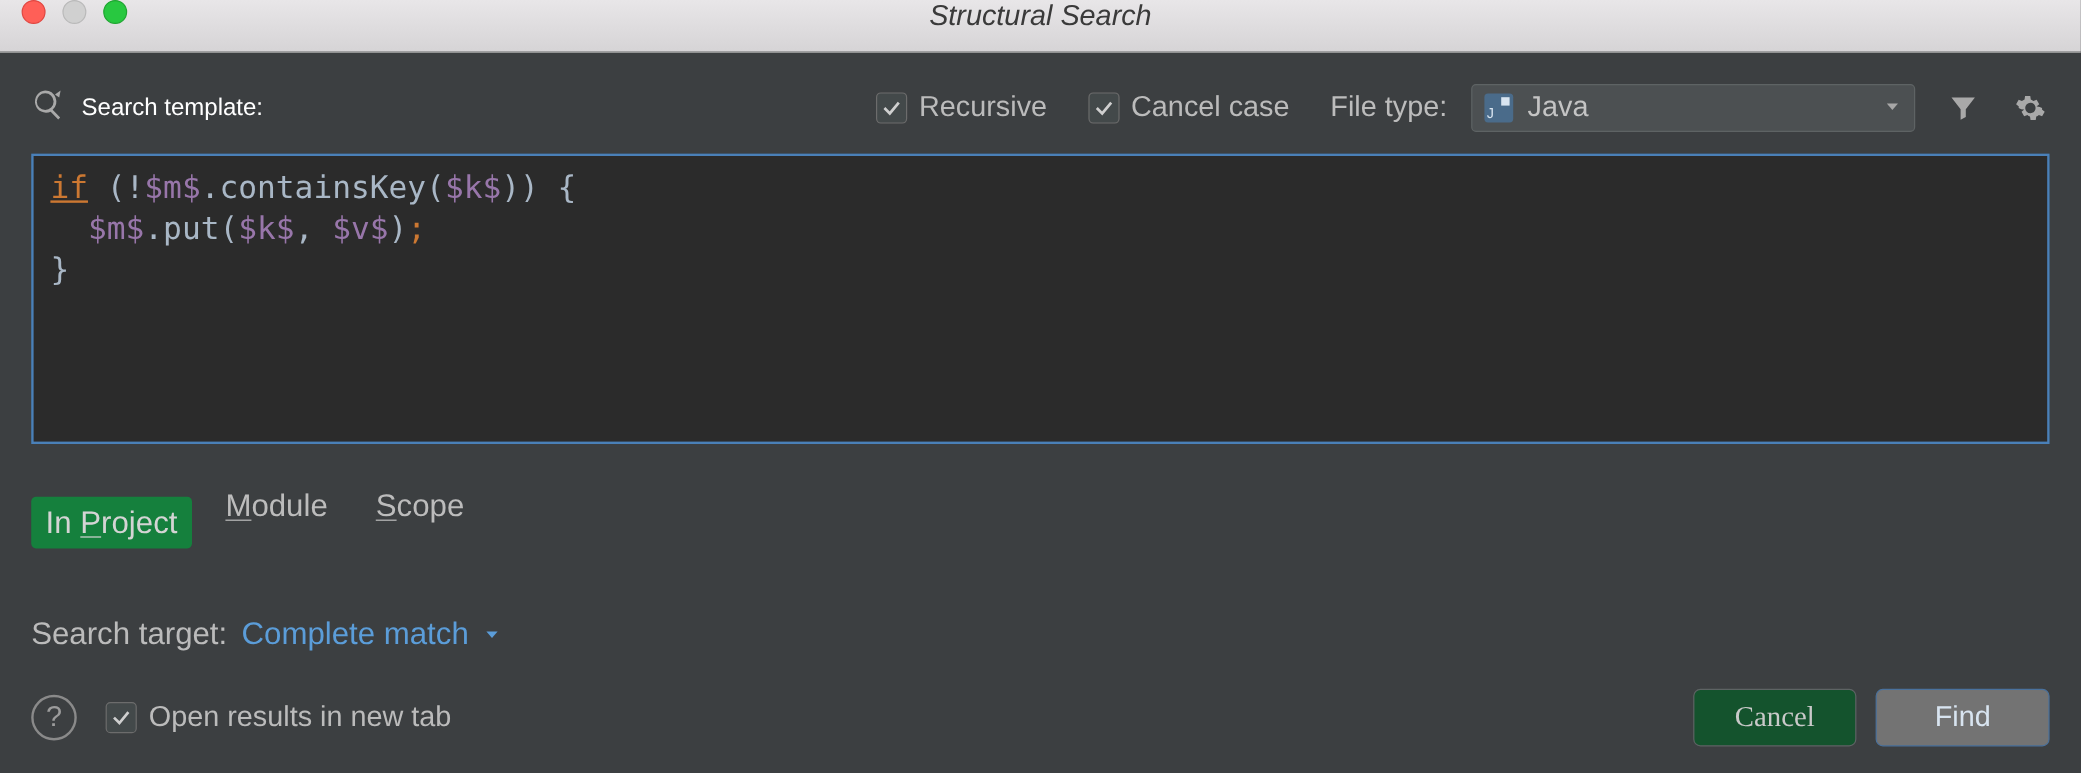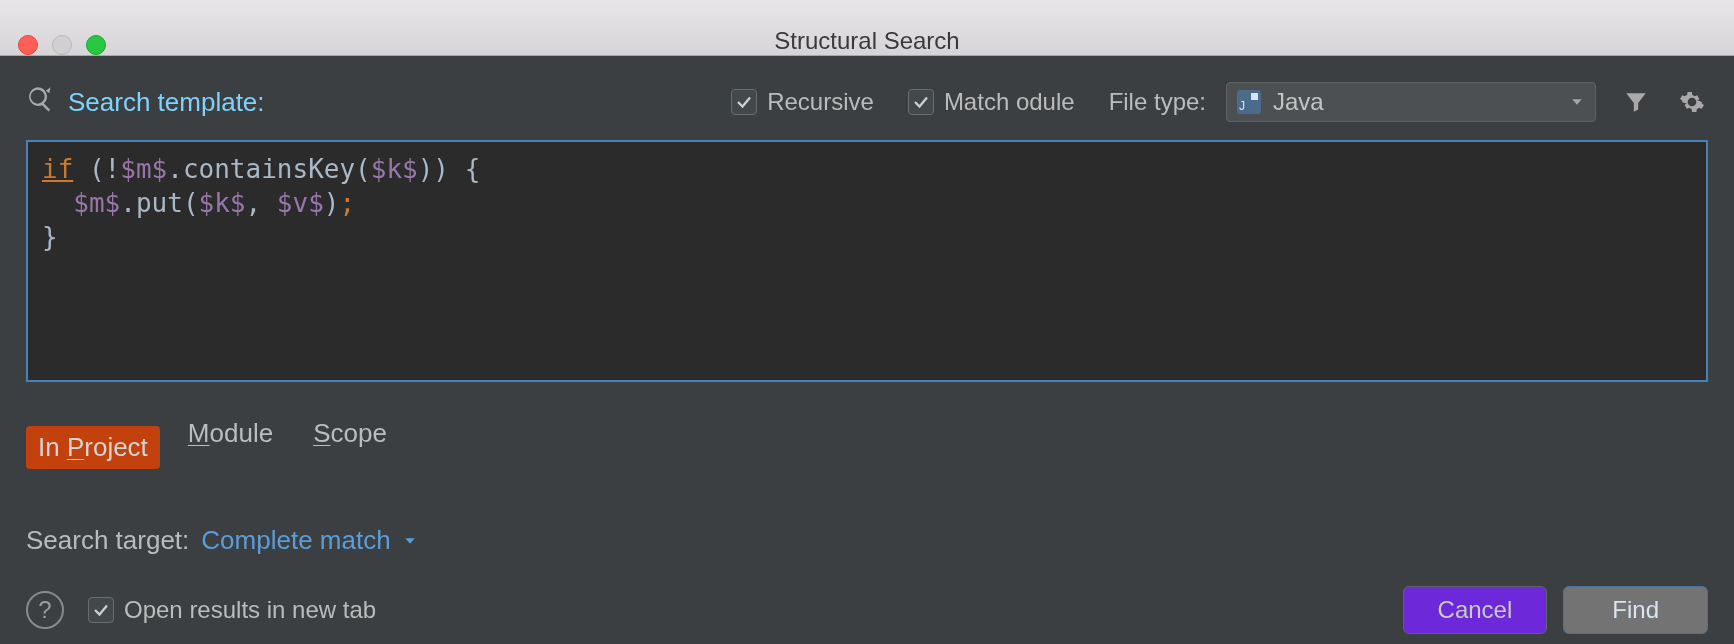--- a/index.html
+++ b/index.html
@@ -6,26 +6,27 @@
   body {
     font-family: -apple-system, "Helvetica Neue", Arial, sans-serif;
     background: #3c3f41;
     color: #bbbbbb;
     width: 1734px;
     height: 644px;
     overflow: hidden;
     font-size: 24px;
   }
   .titlebar {
-    height: 56px;
+    height: 44px;
     background: linear-gradient(#e8e6e8, #d6d4d6);
     border-bottom: 1px solid #a8a8a8;
     display: flex;
-    align-items: flex-end;
+    align-items: flex-start;
     position: relative;
+    font-style: italic;
   }
   .traffic-lights {
     display: flex;
     gap: 14px;
     padding-left: 18px;
   }
   .tl { width: 20px; height: 20px; border-radius: 50%; }
   .tl-red { background: #ff5f57; border: 1px solid #e04640; }
   .tl-gray { background: #d0d0d0; border: 1px solid #b9b9b9; }
   .tl-green { background: #28c840; border: 1px solid #1fa531; }
@@ -42,21 +43,21 @@
     flex-direction: column;
     height: calc(100% - 46px);
   }
   .toolbar-row {
     display: flex;
     align-items: center;
     gap: 14px;
     margin-bottom: 18px;
   }
   .search-icon svg { width: 28px; height: 28px; fill: #a9a9a9; }
-  .toolbar-label { color: #7dd3fc; font-size: 26px; }
+  .toolbar-label { color: #ffffff; font-size: 20px; }
   .spacer { flex: 1; }
   .check-wrap {
     display: flex;
     align-items: center;
     gap: 10px;
     margin-right: 20px;
   }
   .checkbox {
     width: 26px; height: 26px;
     background: #43494a;
@@ -122,21 +123,21 @@
     gap: 16px;
     margin-top: 16px;
     align-items: center;
     font-size: 26px;
   }
   .scope-tab {
     color: #bcbcbc;
     padding: 6px 12px;
     border-radius: 4px;
   }
-  .scope-tab.active { background: #c2410c; color: #d4d4d4; margin-top: 28px; }
+  .scope-tab.active { background: #15803d; color: #d4d4d4; margin-top: 28px; }
   .under { text-decoration: underline; text-decoration-thickness: 1px; text-underline-offset: 3px; }
   .target-row {
     display: flex;
     align-items: flex-start;
     gap: 12px;
     margin-top: 56px;
     font-size: 26px;
   }
   .target-link {
     color: #5b9dd9;
@@ -161,23 +162,24 @@
     height: 48px;
     padding: 0 34px;
     border-radius: 6px;
     font-size: 24px;
     display: flex;
     align-items: center;
     justify-content: center;
     margin-left: 16px;
   }
   .btn-default {
-    background: #6d28d9;
+    background: #14532d;
     border: 1px solid #5e6364;
     color: #c9c9c9;
+    font-family: Liberation Serif, serif;
   }
   .btn-primary {
     background: #737373;
     border: 1px solid #4a719c;
     color: #d8e4f0;
     padding: 0 48px;
   }
 </style>
 </head>
 <body>
@@ -211,21 +213,21 @@
       </div>
       <span>Recursive</span>
     </div>
 
     <div class="check-wrap">
       <div class="checkbox">
         <svg viewBox="0 0 24 24">
             <polyline points="4 12 10 18 20 6"></polyline>
           </svg>
       </div>
-      <span>Match odule</span>
+      <span>Cancel case</span>
     </div>
 
     <span class="filetype-label">File type:</span>
     <div class="filetype-select">
       <span class="java-icon">J</span>
       <span class="filetype-text">Java</span>
       <span class="chev-down">
         <svg viewBox="0 0 24 24">
             <path d="M5 8l7 8 7-8z"></path>
           </svg>

